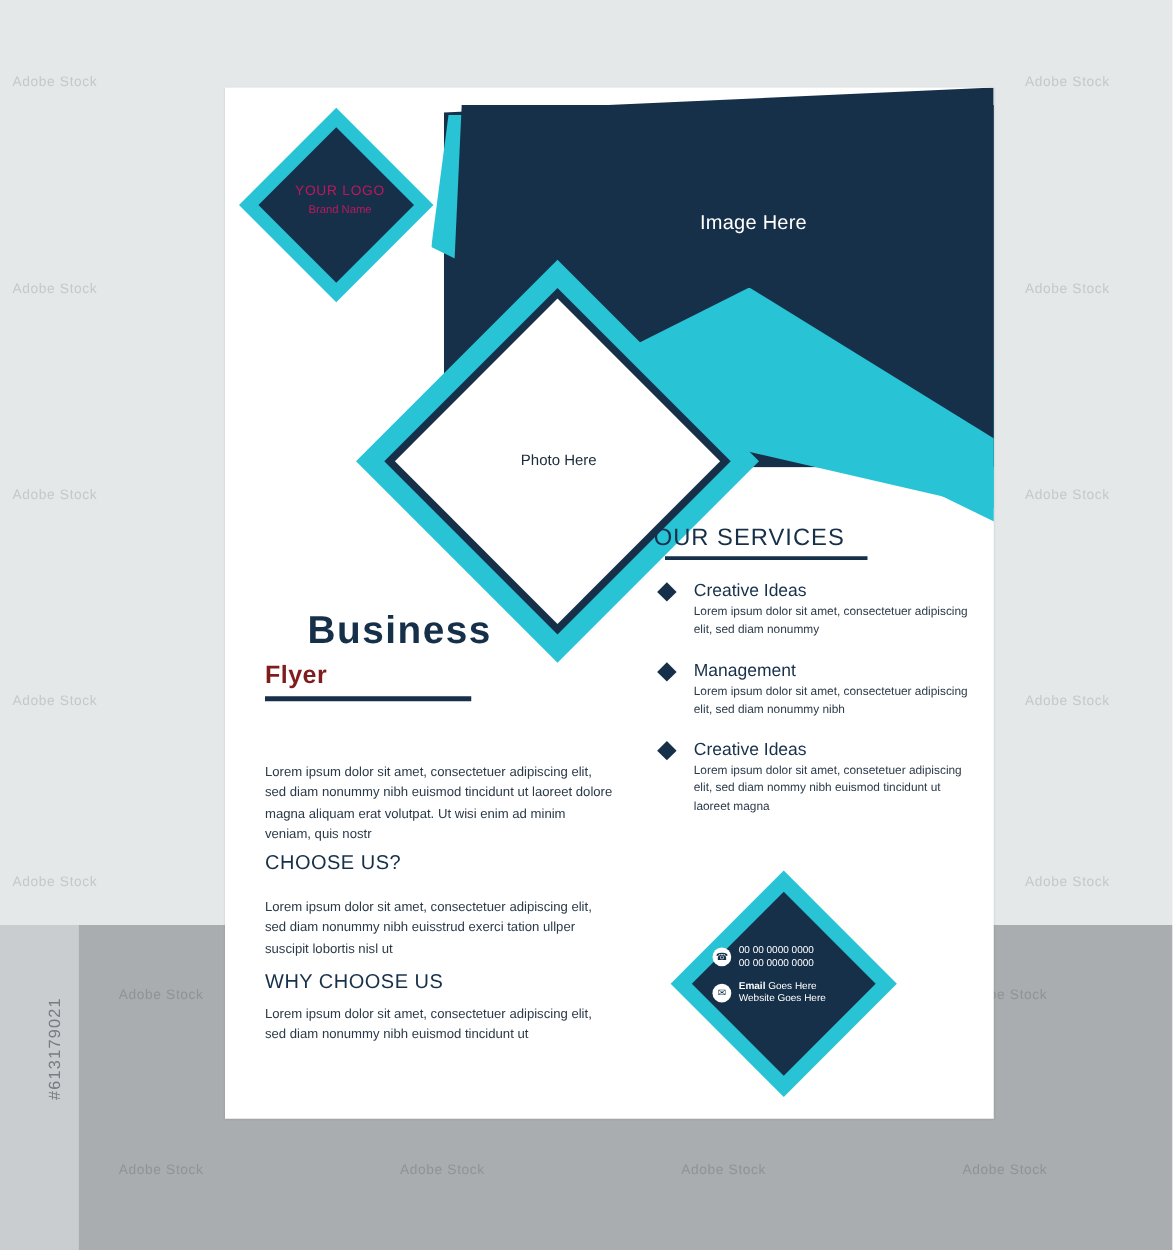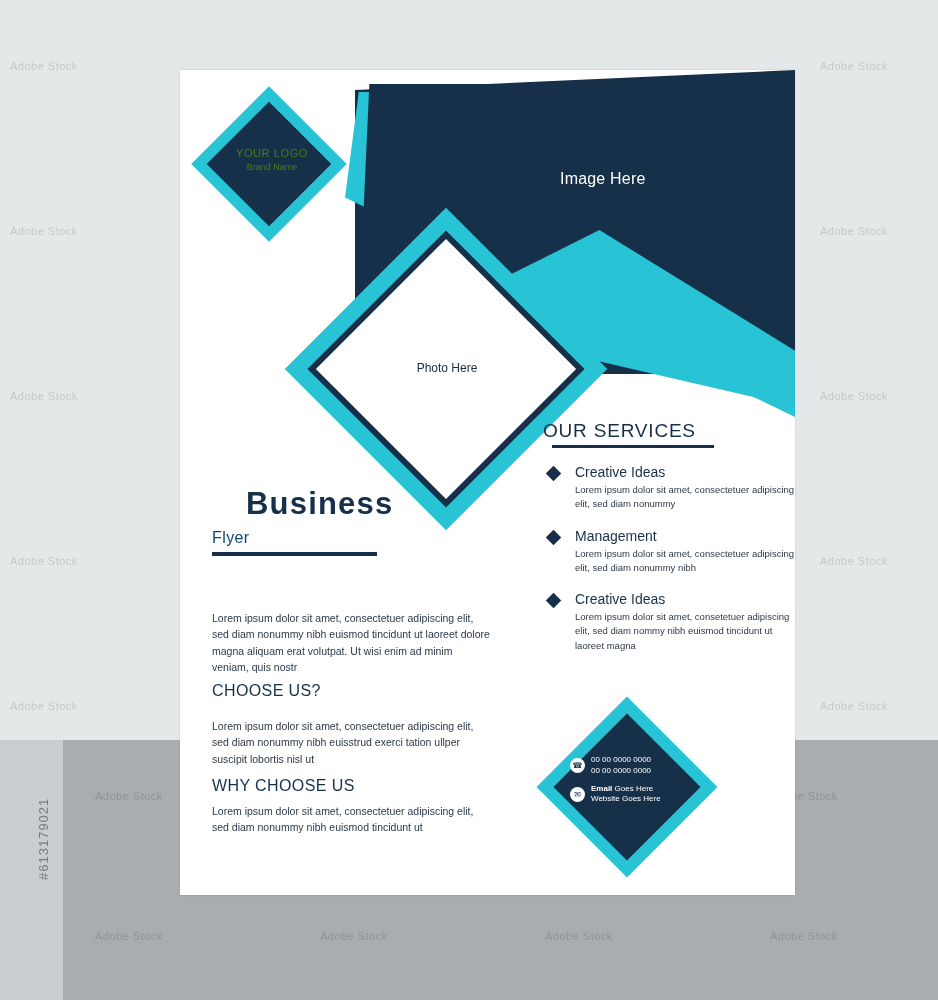--- a/index.html
+++ b/index.html
@@ -149,21 +149,21 @@
     left: 33px; top: 33px;
     width: 88px; height: 88px;
     background: #17304a;
     transform: rotate(45deg);
   }
   .logo-text {
     position: absolute;
     left: 0; top: 60px;
     width: 160px;
     text-align: center;
-    color: #4d7c0f;
+    color: #be185d;
     z-index: 3;
   }
   .logo-title {
     font-size: 11px;
     letter-spacing: 0.6px;
     display: block;
   }
   .logo-sub {
     font-size: 9px;
     display: block;
@@ -220,24 +220,25 @@
   }
   .title-main {
     font-size: 31px;
     font-weight: bold;
     color: #17304a;
     letter-spacing: 1.2px;
     line-height: 1.05;
     margin-left: 34px;
   }
   .title-sub1 {
-    font-size: 16px;
-    color: #0c4a6e;
+    font-size: 20px;
+    color: #7f1d1d;
     margin-top: 8px;
     letter-spacing: 0.4px;
+    font-weight: bold;
   }
   .title-sub2 {
     font-size: 20px;
     color: #17304a;
     margin-top: 6px;
     letter-spacing: 0.4px;
   }
   .title-rule {
     margin-top: 5px;
     width: 165px;
@@ -269,21 +270,20 @@
   #head-about { top: 612px; }
   #head-why   { top: 707px; }
 
   
   .services {
     position: absolute;
     left: 343px;
     top: 350px;
     width: 250px;
     z-index: 10;
-    margin-left: 20px;
   }
   .services-title {
     font-size: 19px;
     color: #17304a;
     letter-spacing: 0.8px;
   }
   .services-rule {
     margin-top: 3px;
     margin-left: 9px;
     width: 162px;

